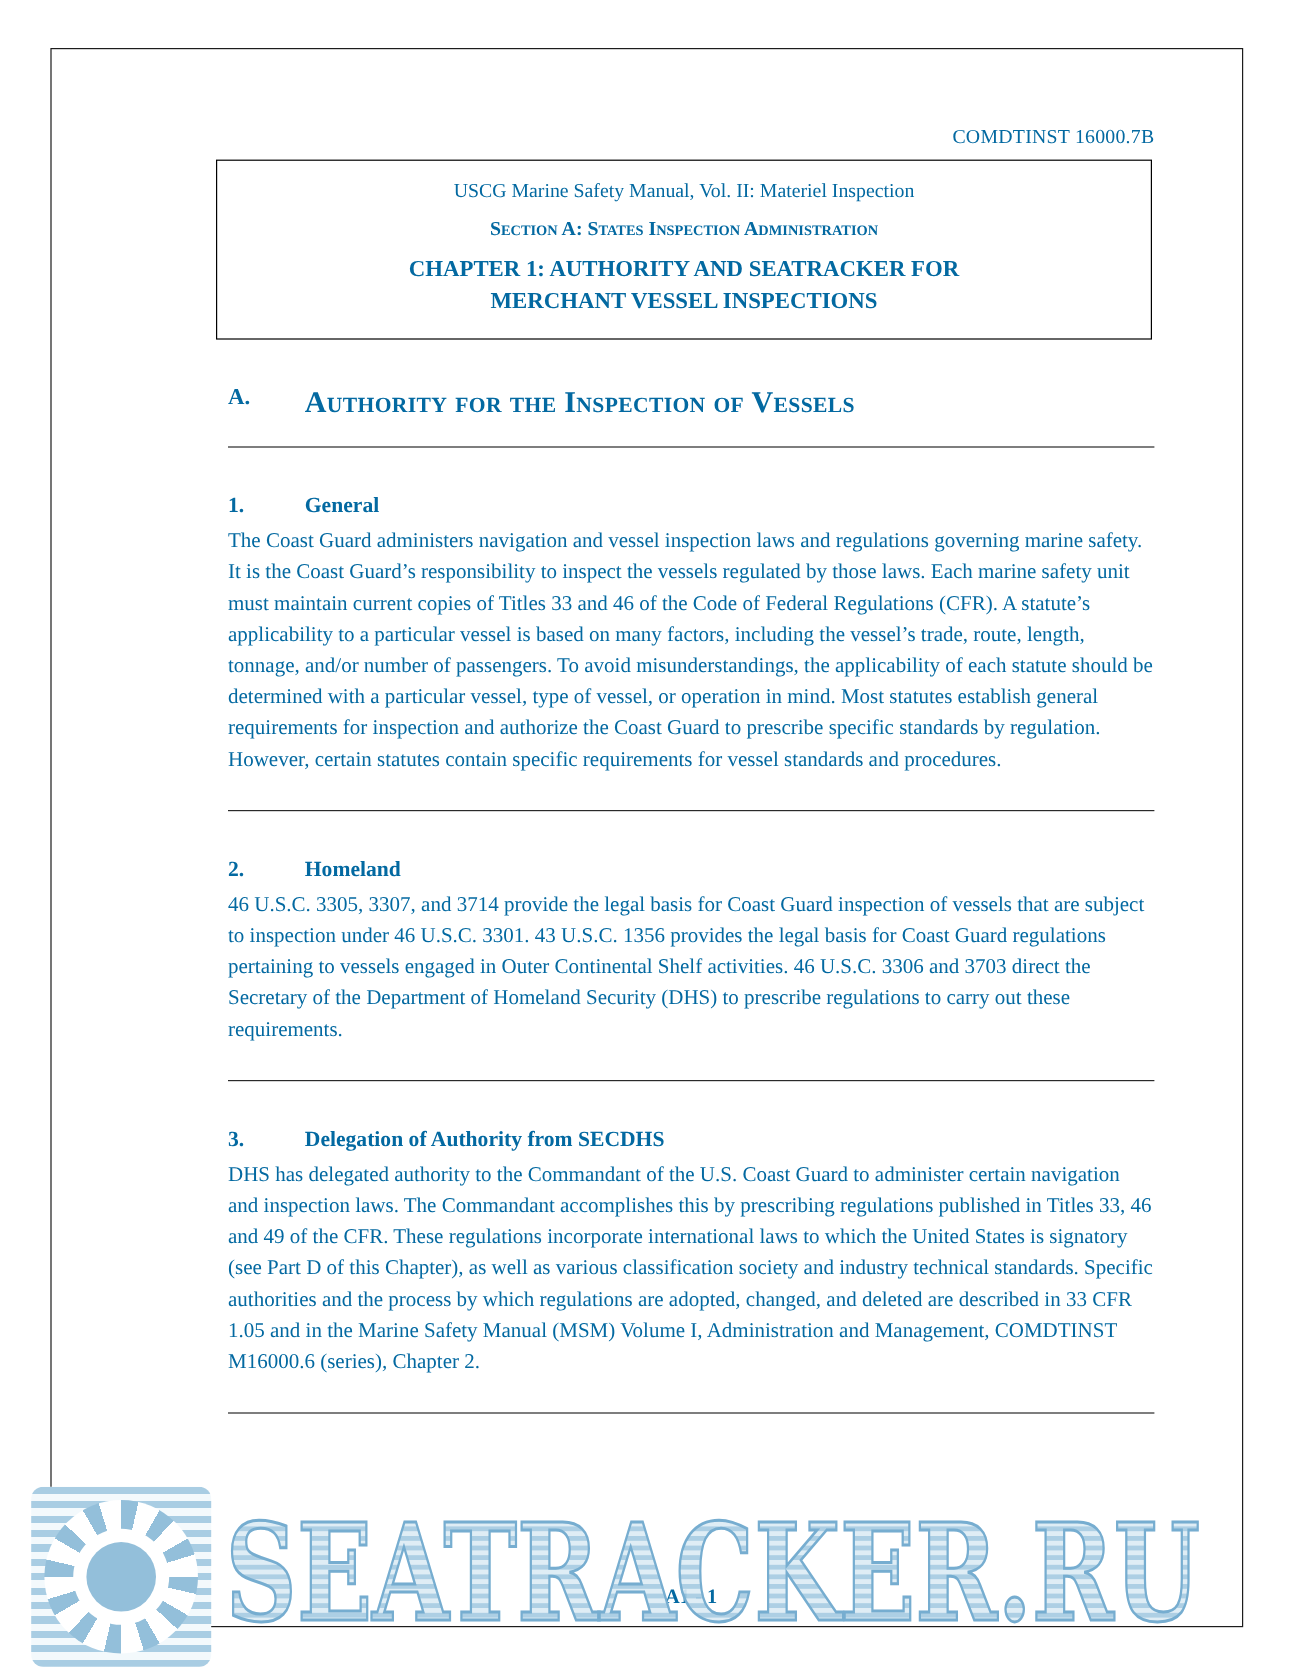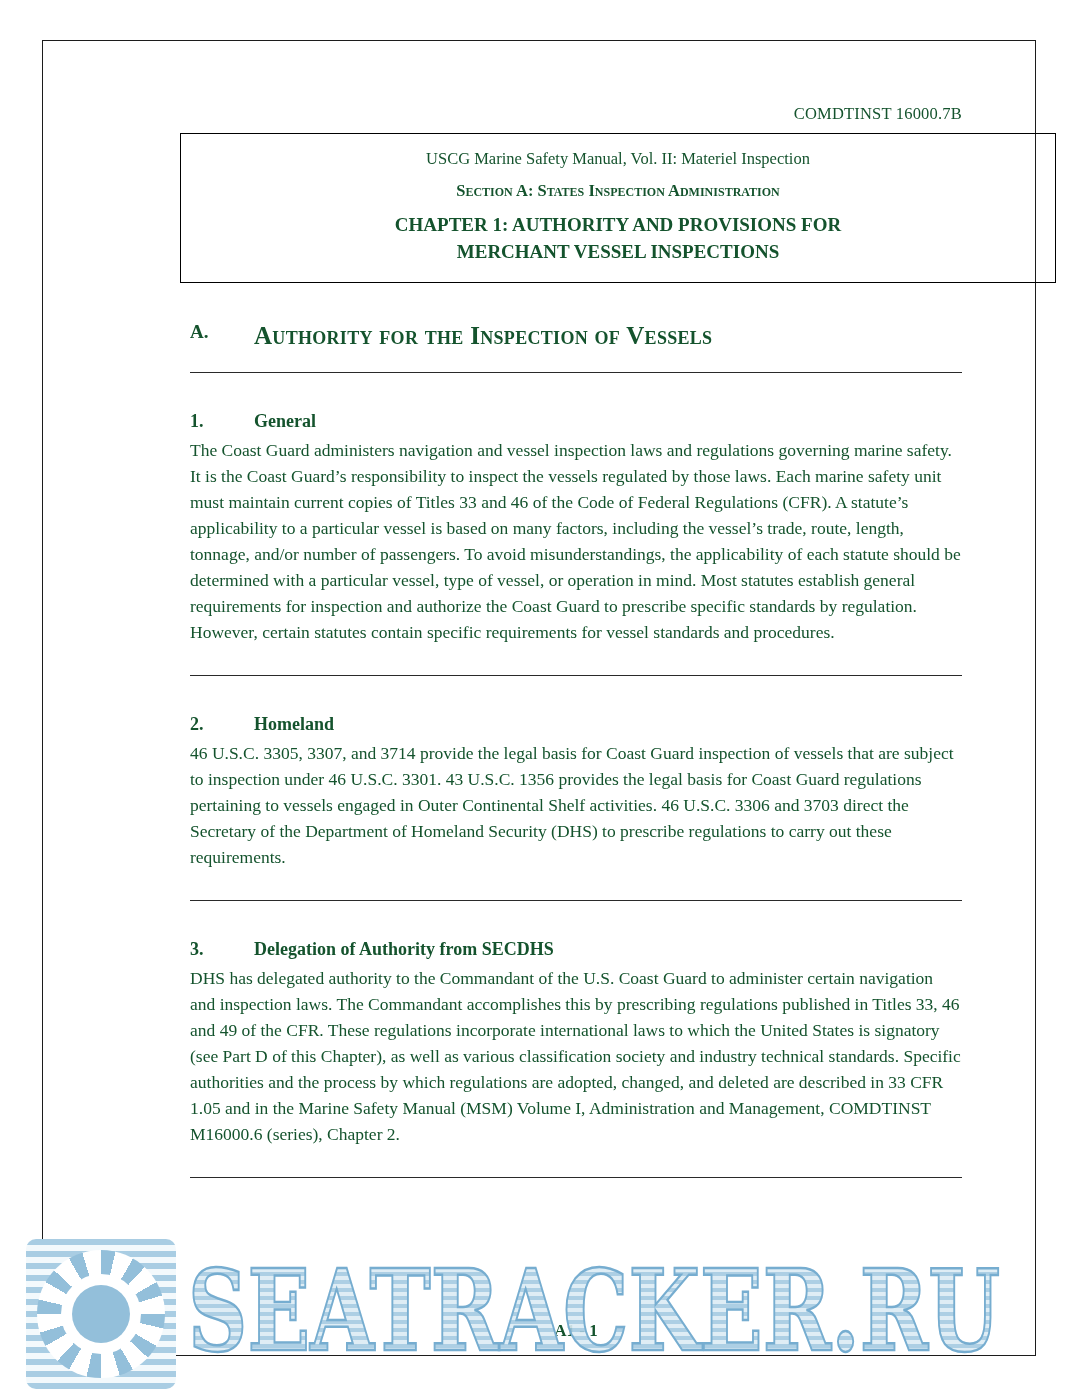--- a/index.html
+++ b/index.html
@@ -2,21 +2,21 @@
 <html><head>
 <meta charset="utf-8">
 <style>
   html, body { margin: 0; padding: 0; background: #ffffff; }
   .canvas {
     position: relative;
     width: 1080px;
     height: 1397px;
     background: #ffffff;
     font-family: "Liberation Serif", "DejaVu Serif", serif;
-    color: #14532d;
+    color: #0369a1;
     overflow: hidden;
   }
   .page-border {
     position: absolute;
     left: 42px; top: 40px;
     width: 994px; height: 1316px;
     border: 1.5px solid #1c1c1c;
     box-sizing: border-box;
     background: #ffffff;
   }
@@ -28,21 +28,21 @@
   .doc-ref {
     padding-top: 64px;
     text-align: right;
     font-size: 16.5px;
     letter-spacing: 0.2px;
   }
   .header-box {
     box-sizing: border-box;
     margin-top: 9px;
     margin-left: -10px;
-    width: 876px;
+    width: 780px;
     border: 1.2px solid #000;
     text-align: center;
     padding: 15px 8px 17px 8px;
   }
   .hb-line1 { font-size: 16.5px; }
   .hb-line2 { font-size: 16.5px; font-weight: bold; font-variant: small-caps; margin-top: 12px; }
   .hb-line3 { font-size: 19px; font-weight: bold; margin-top: 11px; line-height: 1.4; }
   .section-heading {
     margin-top: 38px;
     display: flex;
@@ -127,21 +127,21 @@
   <div class="page-border"></div>
 
   <div class="content">
 
     <div class="doc-ref">COMDTINST 16000.7B</div>
 
     <div class="header-box">
       <div class="hb-line1">USCG Marine Safety Manual, Vol. II: Materiel Inspection</div>
       <div class="hb-line2">Section A:  States Inspection Administration</div>
       <div class="hb-line3">
-        <div>CHAPTER 1:  AUTHORITY AND PROVISIONS FOR</div>
+        <div>CHAPTER 1:  AUTHORITY AND SEATRACKER FOR</div>
         <div>MERCHANT VESSEL INSPECTIONS</div>
       </div>
     </div>
 
     <div class="section-heading">
       <span class="sh-letter">A.</span>
       <span class="sh-title">Authority for the Inspection of Vessels</span>
     </div>
     <hr class="rule">
 

